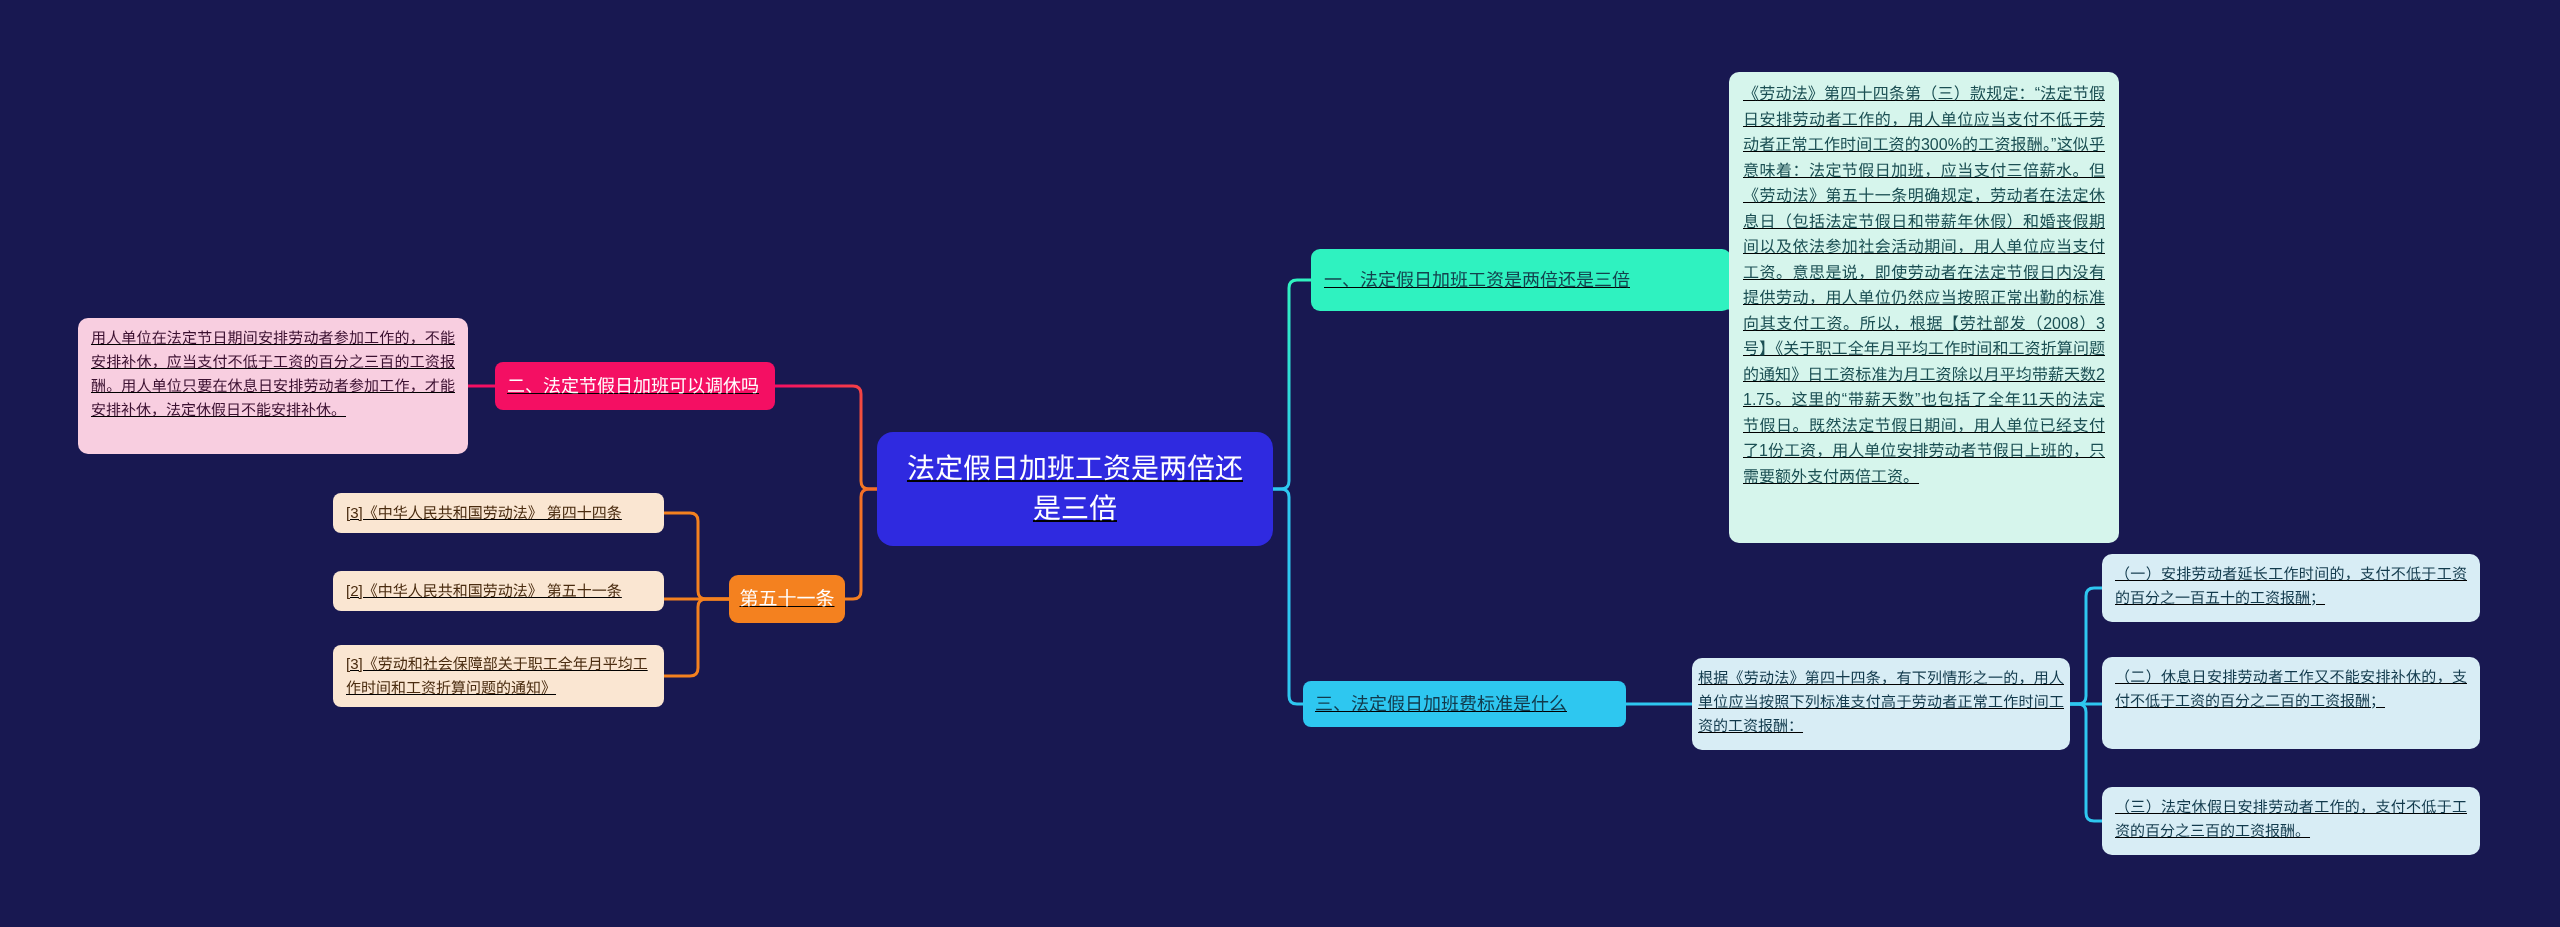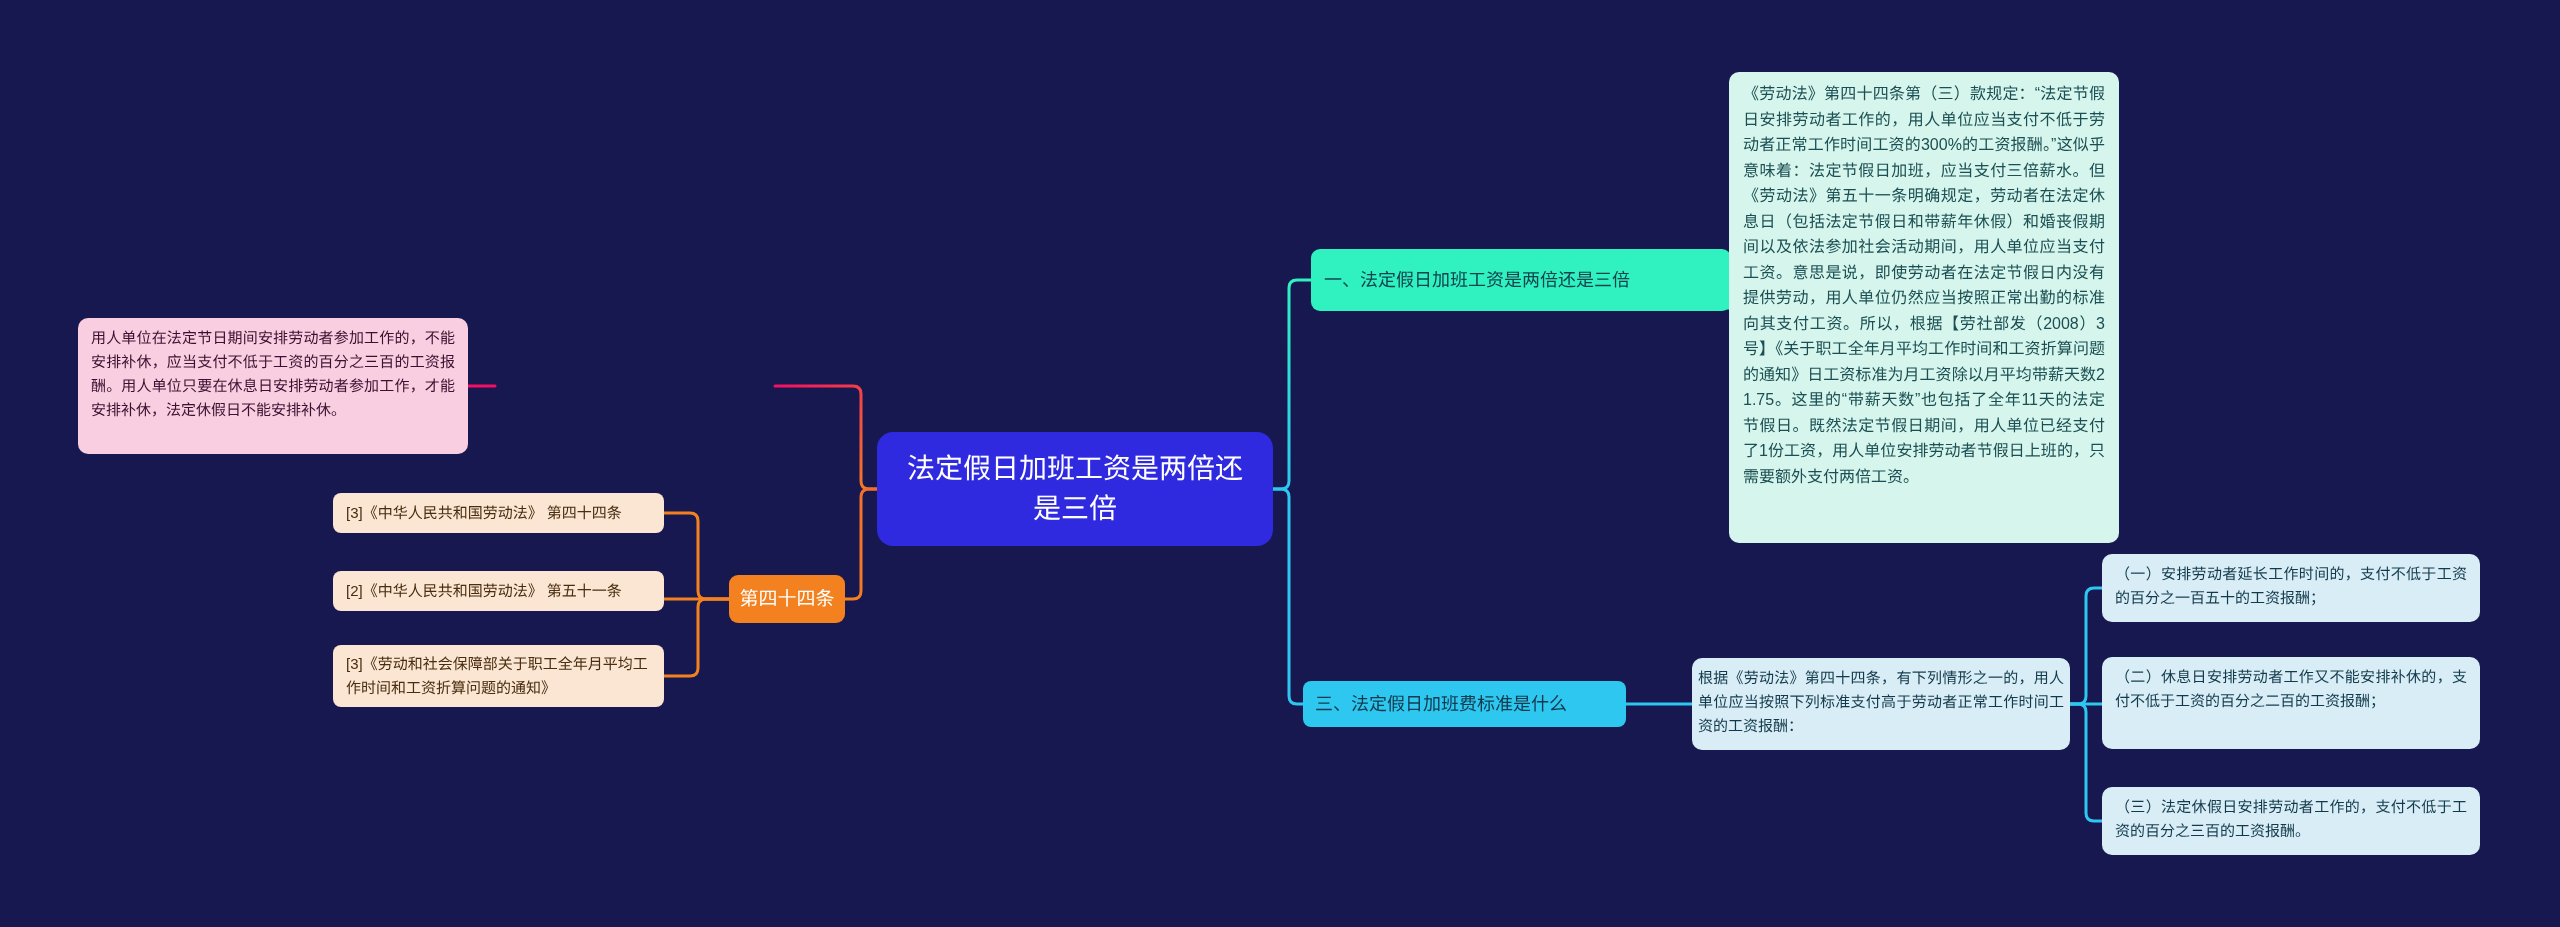--- a/index.html
+++ b/index.html
@@ -27,20 +27,21 @@
     height: 927px;
     pointer-events: none;
   }
   .node {
     position: absolute;
     box-sizing: border-box;
     border-radius: 10px;
     display: flex;
     align-items: center;
     z-index: 5;
+    text-decoration: underline;
   }
   .node .txt {
     display: block;
     width: 100%;
     white-space: pre-wrap;
     word-break: break-all;
   }
 
   
   .n-root {
@@ -269,26 +270,29 @@
     <span class="txt">法定假日加班工资是两倍还是三倍</span>
   </div>
 
   <div class="node n-b1">
     <span class="txt">一、法定假日加班工资是两倍还是三倍</span>
   </div>
   <div class="node n-b1d">
     <span class="txt">《劳动法》第四十四条第（三）款规定：“法定节假日安排劳动者工作的，用人单位应当支付不低于劳动者正常工作时间工资的300%的工资报酬。”这似乎意味着：法定节假日加班，应当支付三倍薪水。但《劳动法》第五十一条明确规定，劳动者在法定休息日（包括法定节假日和带薪年休假）和婚丧假期间以及依法参加社会活动期间，用人单位应当支付工资。意思是说，即使劳动者在法定节假日内没有提供劳动，用人单位仍然应当按照正常出勤的标准向其支付工资。所以，根据【劳社部发（2008）3号】《关于职工全年月平均工作时间和工资折算问题的通知》日工资标准为月工资除以月平均带薪天数21.75。这里的“带薪天数”也包括了全年11天的法定节假日。既然法定节假日期间，用人单位已经支付了1份工资，用人单位安排劳动者节假日上班的，只需要额外支付两倍工资。</span>
   </div>
 
+  <div class="node n-b2">
+    <span class="txt">二、法定节假日加班可以调休吗</span>
+  </div>
   <div class="node n-b2d">
     <span class="txt">用人单位在法定节日期间安排劳动者参加工作的，不能安排补休，应当支付不低于工资的百分之三百的工资报酬。用人单位只要在休息日安排劳动者参加工作，才能安排补休，法定休假日不能安排补休。</span>
   </div>
 
   <div class="node n-b3">
-    <span class="txt">第四十四条</span>
+    <span class="txt">第五十一条</span>
   </div>
   <div class="node n-law n-law1">
     <span class="txt">[3]《中华人民共和国劳动法》 第四十四条</span>
   </div>
   <div class="node n-law n-law2">
     <span class="txt">[2]《中华人民共和国劳动法》 第五十一条</span>
   </div>
   <div class="node n-law n-law3">
     <span class="txt">[3]《劳动和社会保障部关于职工全年月平均工作时间和工资折算问题的通知》</span>
   </div>

